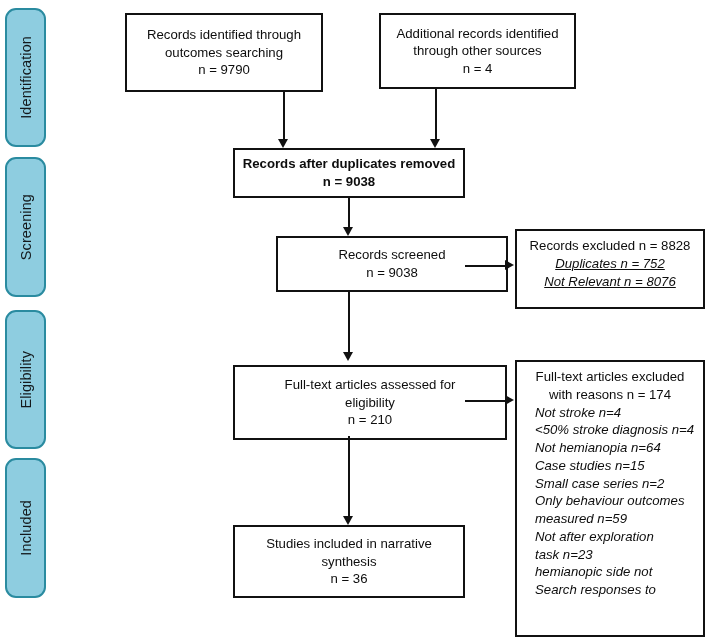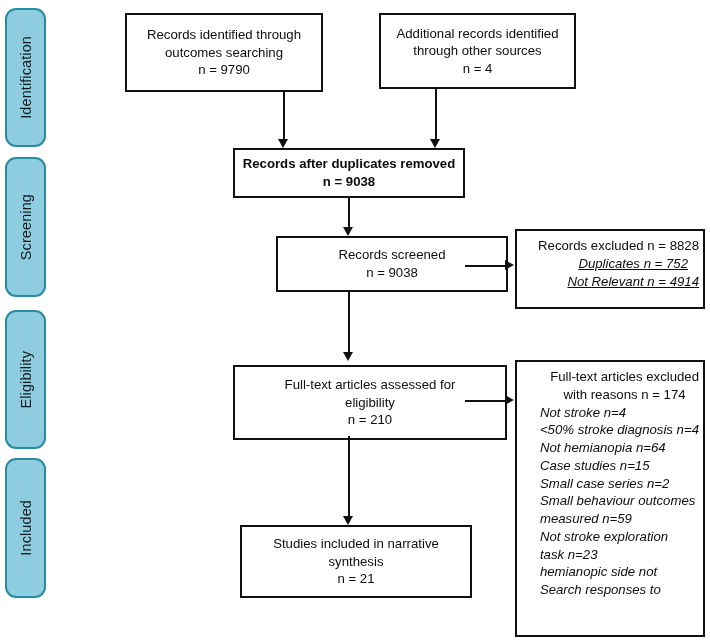--- a/index.html
+++ b/index.html
@@ -63,21 +63,20 @@
     position: absolute;
     background: #ffffff;
     border: 2px solid #111111;
     box-sizing: border-box;
     display: flex;
     flex-direction: column;
     font-size: 13.2px;
     color: #0d0d0d;
     line-height: 1.345;
     padding: 6px 4px 4px 4px;
-    align-items: flex-end;
   }
   .excl-head {
     text-align: center;
     white-space: nowrap;
   }
   .excl-head .l2 { display:block; }
   .excl-reasons {
     font-style: italic;
     text-align: left;
     padding-left: 14px;
@@ -167,21 +166,21 @@
     <span class="line">n = 9038</span>
   </div>
 
   <div class="hline" style="left:465px; top:265px; width:42px;"></div>
   <div class="arrow-right" style="left:505px; top:260px;"></div>
 
   <div class="excl-box" style="left:515px; top:229px; width:190px; height:80px;">
     <span class="excl-head">Records excluded n = 8828</span>
     <span class="excl-reasons-center">
       <span class="r">Duplicates n = 752</span>
-      <span class="r">Not Relevant n = 4914</span>
+      <span class="r">Not Relevant n = 8076</span>
     </span>
   </div>
 
   <div class="vline" style="left:348px; top:292px; height:62px;"></div>
   <div class="arrow-down" style="left:343px; top:352px;"></div>
 
   <div class="flow-box" style="left:233px; top:365px; width:274px; height:75px;">
     <span class="line">Full-text articles assessed for</span>
     <span class="line">eligibility</span>
     <span class="line">n = 210</span>
@@ -194,31 +193,31 @@
     <span class="excl-head">
       <span class="l2">Full-text articles excluded</span>
       <span class="l2">with reasons n = 174</span>
     </span>
     <span class="excl-reasons">
       <span class="r">Not stroke n=4</span>
       <span class="r">&lt;50% stroke diagnosis n=4</span>
       <span class="r">Not hemianopia n=64</span>
       <span class="r">Case studies n=15</span>
       <span class="r">Small case series n=2</span>
-      <span class="r">Small behaviour outcomes</span>
+      <span class="r">Only behaviour outcomes</span>
       <span class="r">measured n=59</span>
-      <span class="r">Not stroke exploration</span>
+      <span class="r">Not after exploration</span>
       <span class="r">task n=23</span>
       <span class="r">hemianopic side not</span>
       <span class="r">Search responses to</span>
     </span>
   </div>
 
   <div class="vline" style="left:348px; top:436px; height:82px;"></div>
   <div class="arrow-down" style="left:343px; top:516px;"></div>
 
-  <div class="flow-box" style="left:240px; top:525px; width:232px; height:73px;">
+  <div class="flow-box" style="left:233px; top:525px; width:232px; height:73px;">
     <span class="line">Studies included in narrative</span>
     <span class="line">synthesis</span>
-    <span class="line">n = 21</span>
+    <span class="line">n = 36</span>
   </div>
 
 </div>
 
 </body></html>

